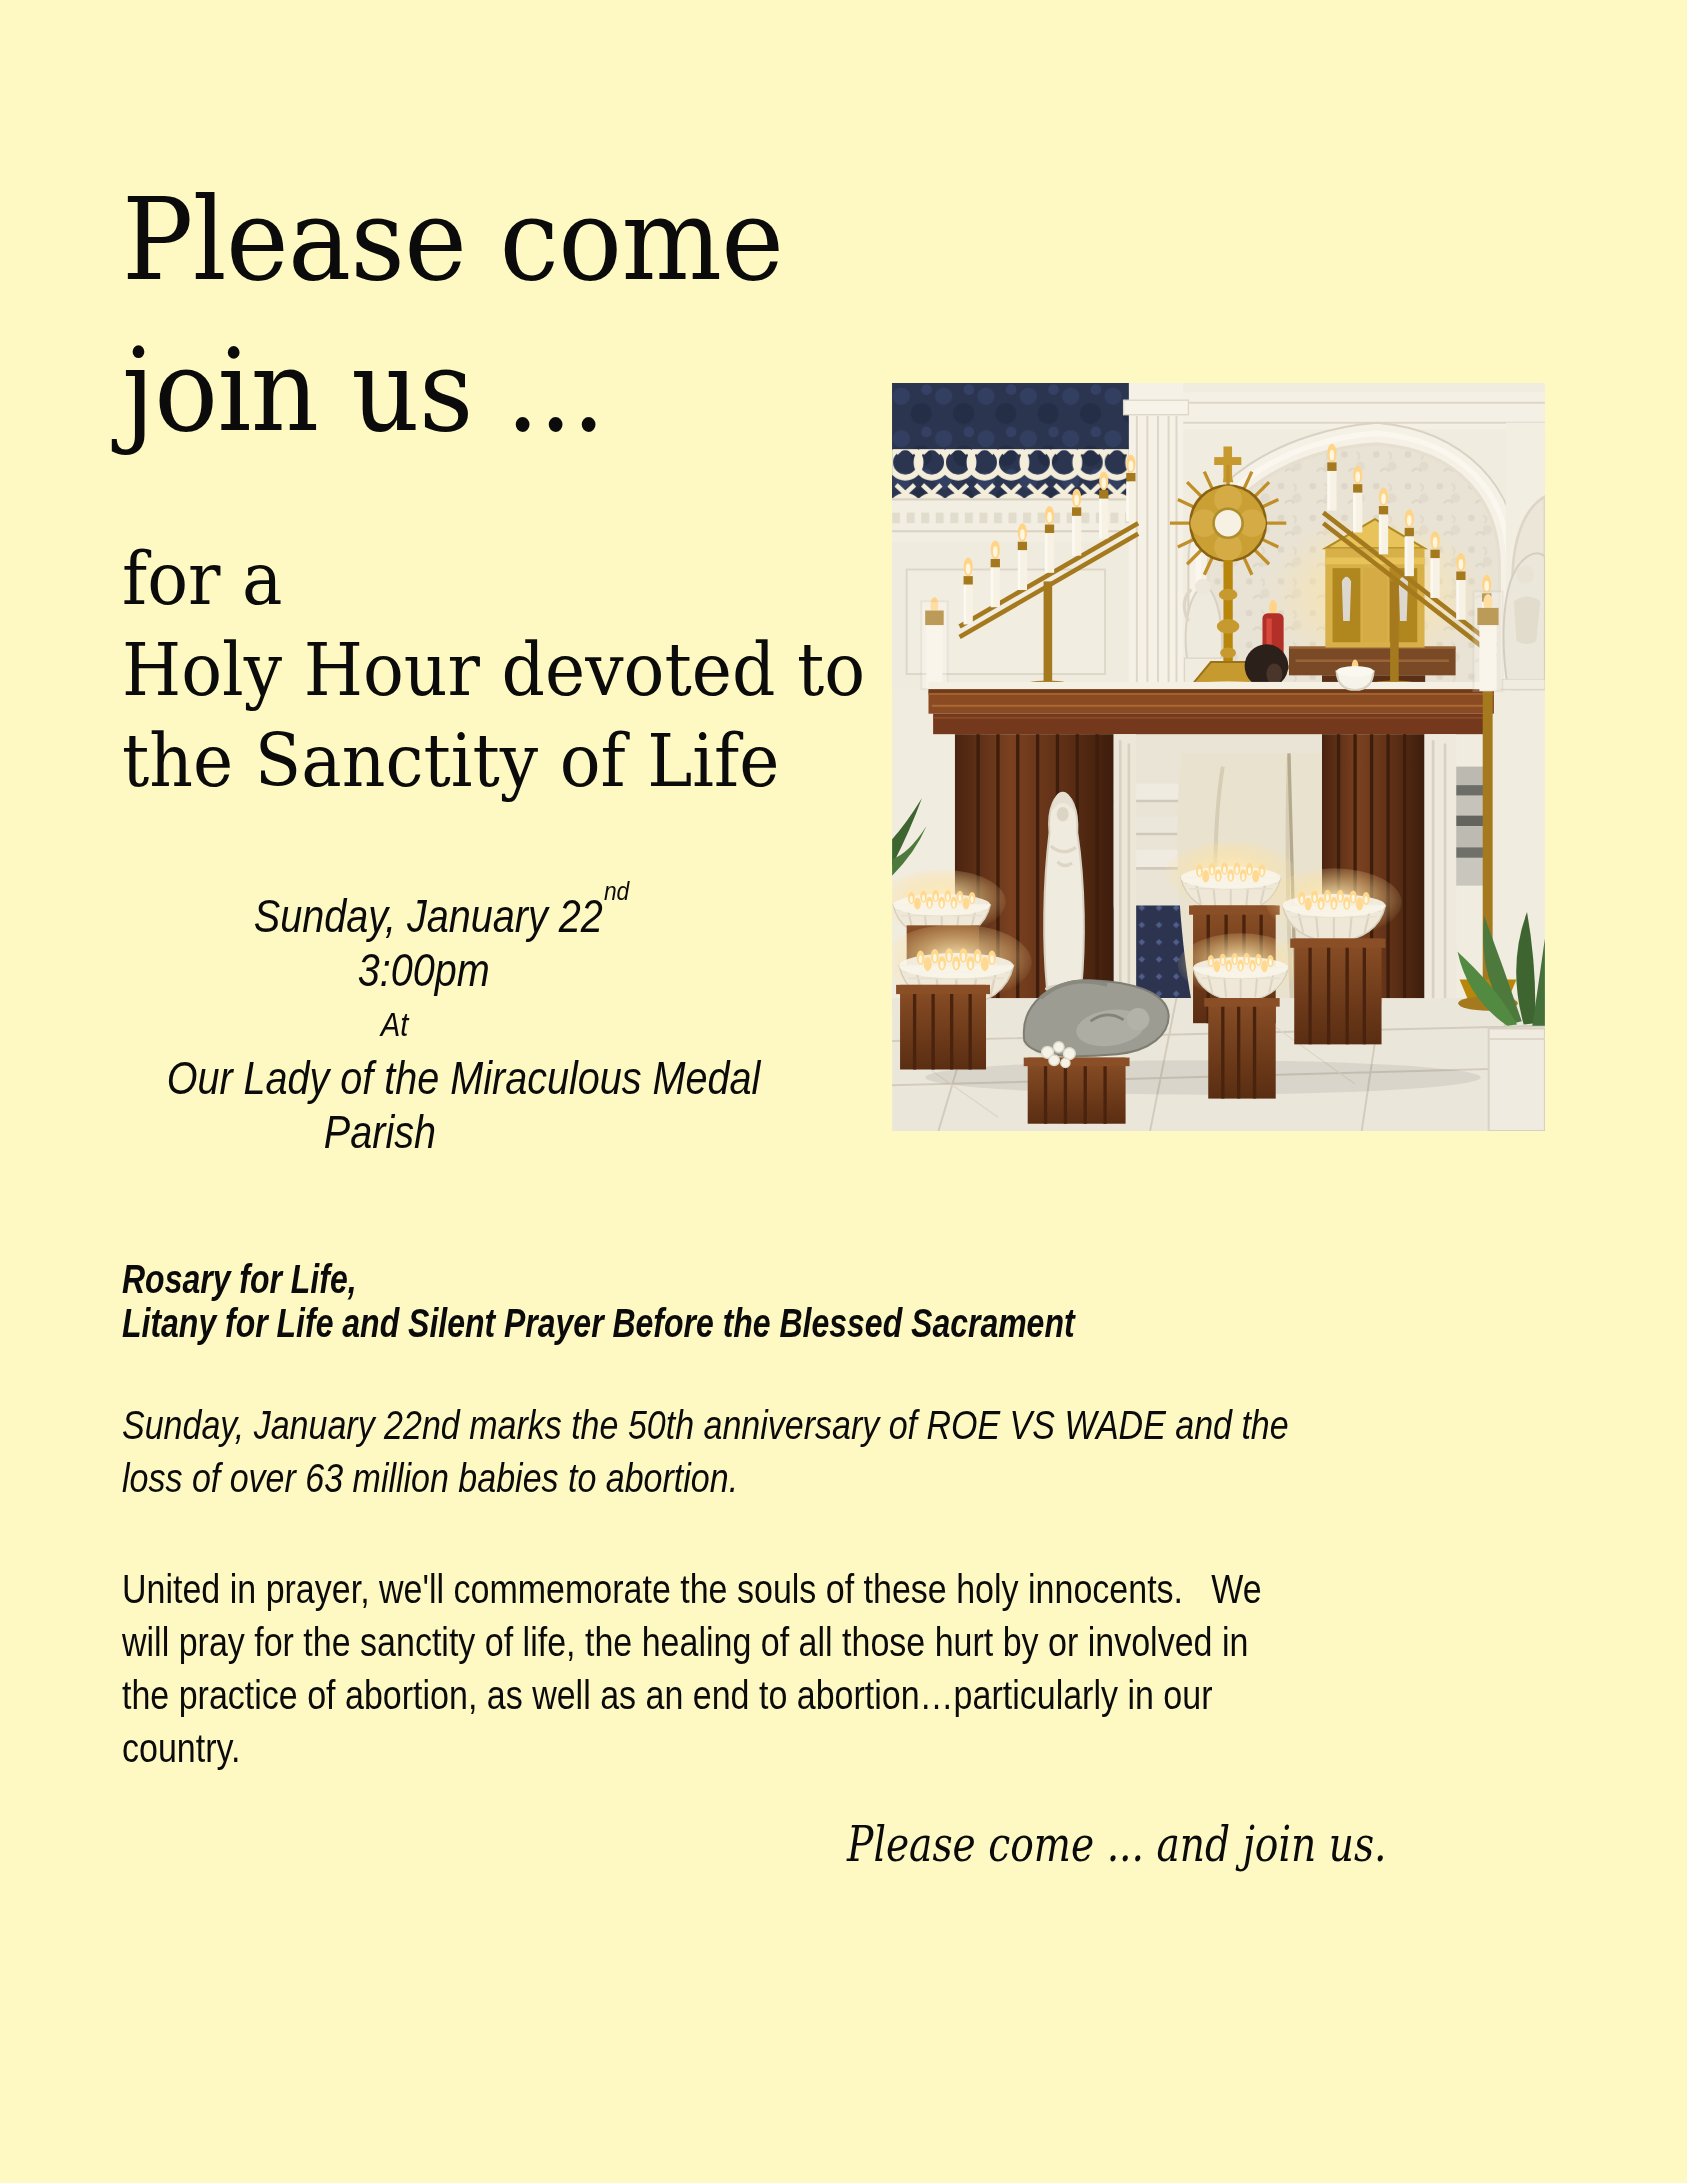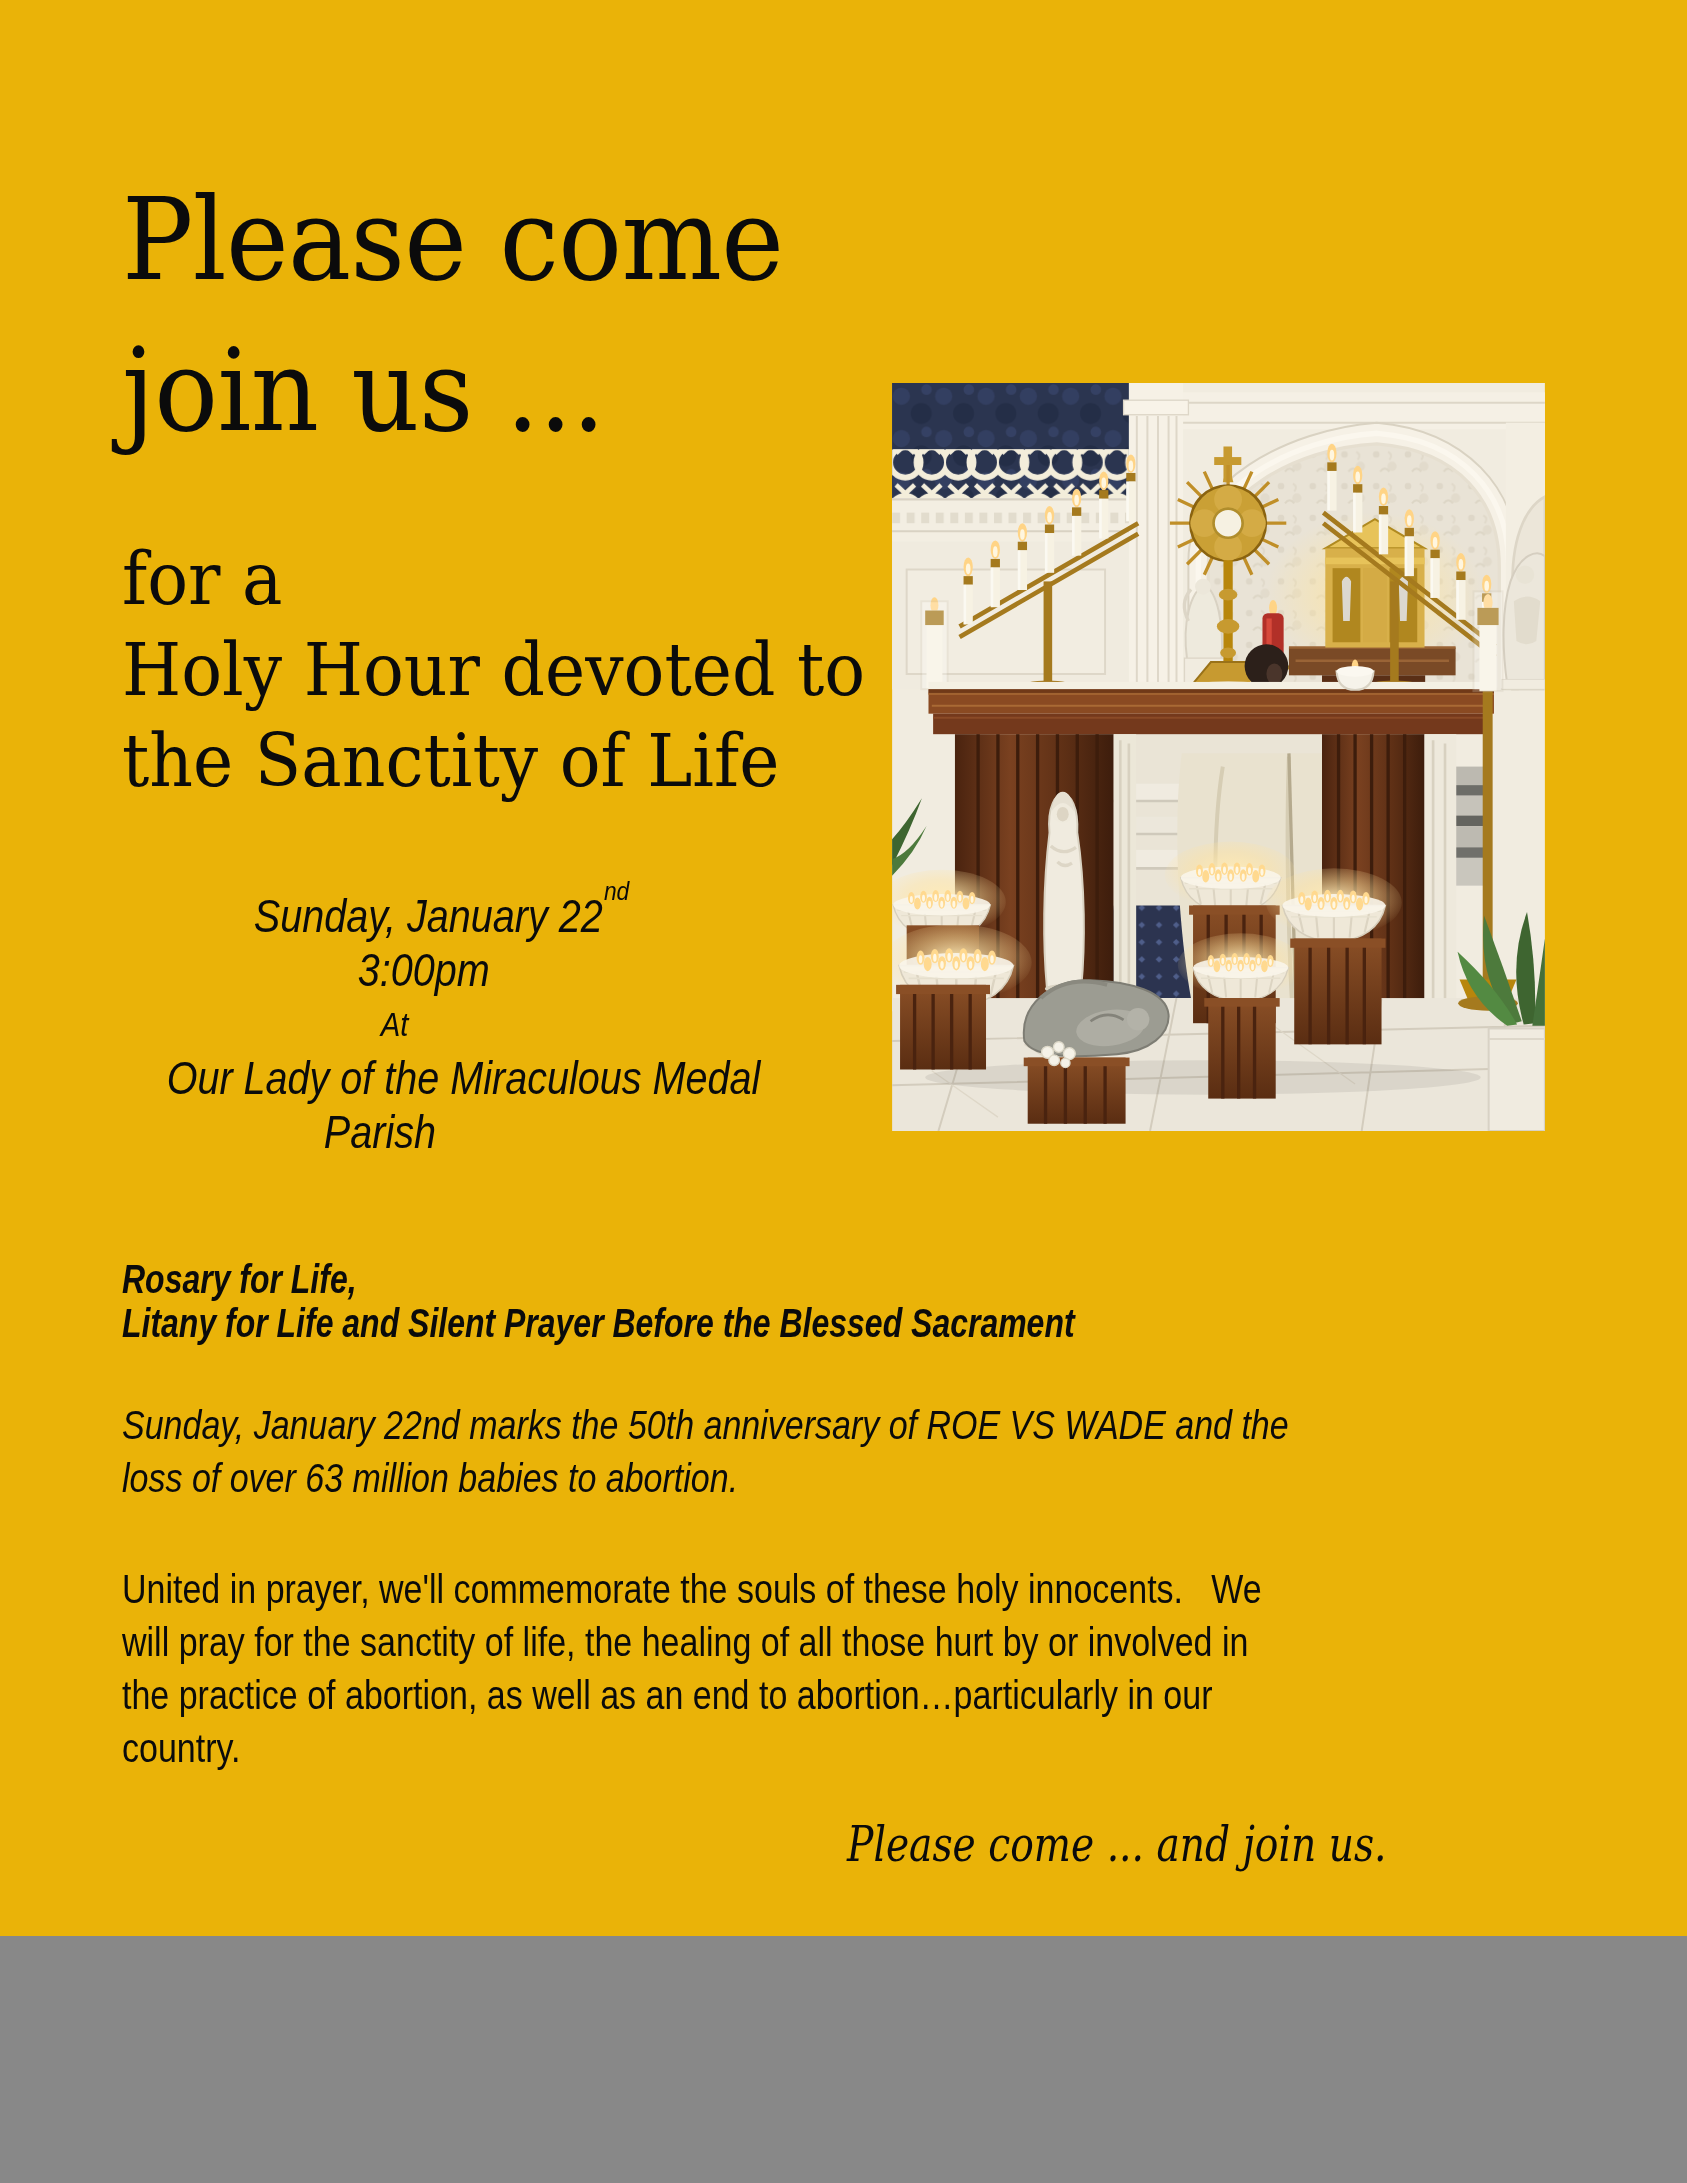--- a/index.html
+++ b/index.html
@@ -1,16 +1,16 @@
 <!DOCTYPE html>
 <html style="font-size:10.6px"><head>
 <meta charset="utf-8">
 <style>
   html,body{margin:0;padding:0;background:#888;}
-  .page{position:relative;width:1687px;height:1936px;background:#eab308;overflow:hidden;
+  .page{position:relative;width:1687px;height:2183px;background:#fef9c3;overflow:hidden;
         color:#0b0b0b;font-family:"Liberation Sans",sans-serif;}
   .line{white-space:pre;}
   .title{position:absolute;left:122px;top:164px;font-family:"DejaVu Serif",serif;
          font-size:114px;line-height:151px;letter-spacing:-0.7px;
          transform:scaleX(.93);transform-origin:0 0;}
   .subtitle{position:absolute;left:122px;top:533px;font-family:"DejaVu Serif",serif;
          font-size:73px;line-height:91px;transform:scaleX(.93);transform-origin:0 0;}
   .event{position:absolute;left:122px;top:880px;width:638px;text-align:center;
          font-style:italic;font-size:46px;line-height:54px;
          transform:scaleX(.86);transform-origin:50% 0;}

